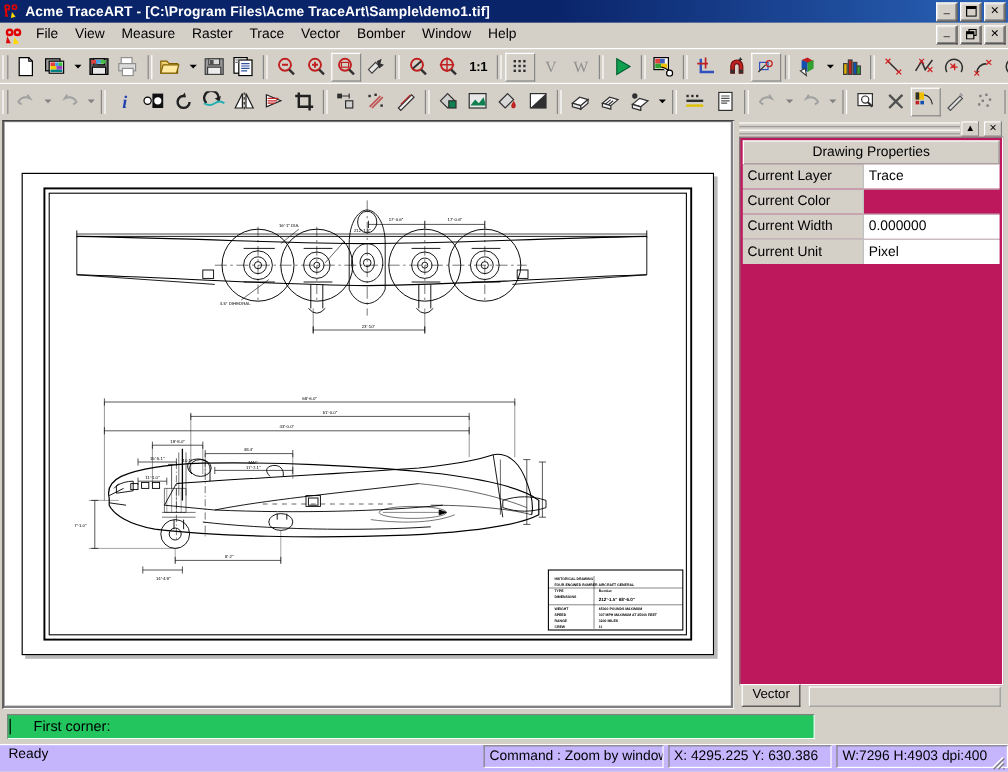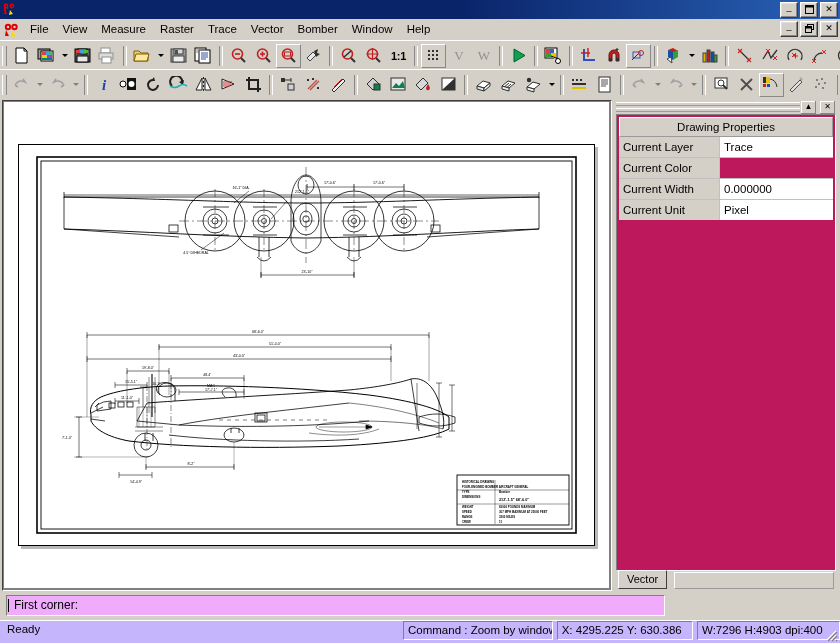--- a/index.html
+++ b/index.html
@@ -168,24 +168,24 @@
     border-top:1px solid #fff;border-left:1px solid #fff;
     border-right:1px solid #9a9a9a;border-bottom:1px solid #9a9a9a;
   }
 
   
   .cmdwrap{
     position:absolute;left:0;top:591px;width:840px;height:29px;background:#d4d0c8;
     display:flex;align-items:center;
   }
   .cmdinput{
-    margin-left:6px;width:650px;height:19px;background:#f0abfc;
+    margin-left:6px;width:650px;height:19px;background:#22c55e;
     border-top:1px solid #808080;border-left:1px solid #808080;
     border-right:1px solid #fff;border-bottom:1px solid #fff;
-    font-size:12px;line-height:19px;color:#000;padding-left:7px;
+    font-size:12px;line-height:19px;color:#000;padding-left:21px;
     position:relative;
   }
   .caret{
     position:absolute;left:1px;top:3px;width:1px;height:13px;background:#000;
   }
 
   
   .statusbar{
     position:absolute;left:0;top:620px;width:840px;height:23px;background:#c4b5fd;
     border-top:1px solid #fff;display:flex;align-items:flex-start;
@@ -215,20 +215,21 @@
         <rect x="0" y="0" width="16" height="15" fill="#0a246a"></rect>
         <path d="M2 3 h4 v2 h-4z M2 5 h2 v4 h-2z M5 5 h1 v2 h-1z" fill="#e00000"></path>
         <circle cx="4" cy="4" r="2.4" fill="#e00000"></circle>
         <circle cx="4" cy="4" r="1" fill="#0a246a"></circle>
         <circle cx="10" cy="4" r="2.4" fill="#e00000"></circle>
         <circle cx="10" cy="4" r="1" fill="#0a246a"></circle>
         <path d="M3 7 l2 5 l-3 0z" fill="#e00000"></path>
         <path d="M8 8 l3 4 l-4 1z" fill="#ffd800"></path>
       </svg>
     </div>
+    <div class="title-text">Acme TraceART - [C:\Program Files\Acme TraceArt\Sample\demo1.tif]</div>
     <div class="wbtns">
       <div class="wbtn">
           <span style="line-height:9px;">_</span>
         </div>
       <div class="wbtn">
         <span>
             <svg width="9" height="9" viewBox="0 0 9 9" style="margin:2px auto;">
               <rect x="0.5" y="0.5" width="8" height="8" fill="none" stroke="#000"></rect>
               <rect x="0.5" y="0.5" width="8" height="2" fill="#000"></rect>
             </svg>

